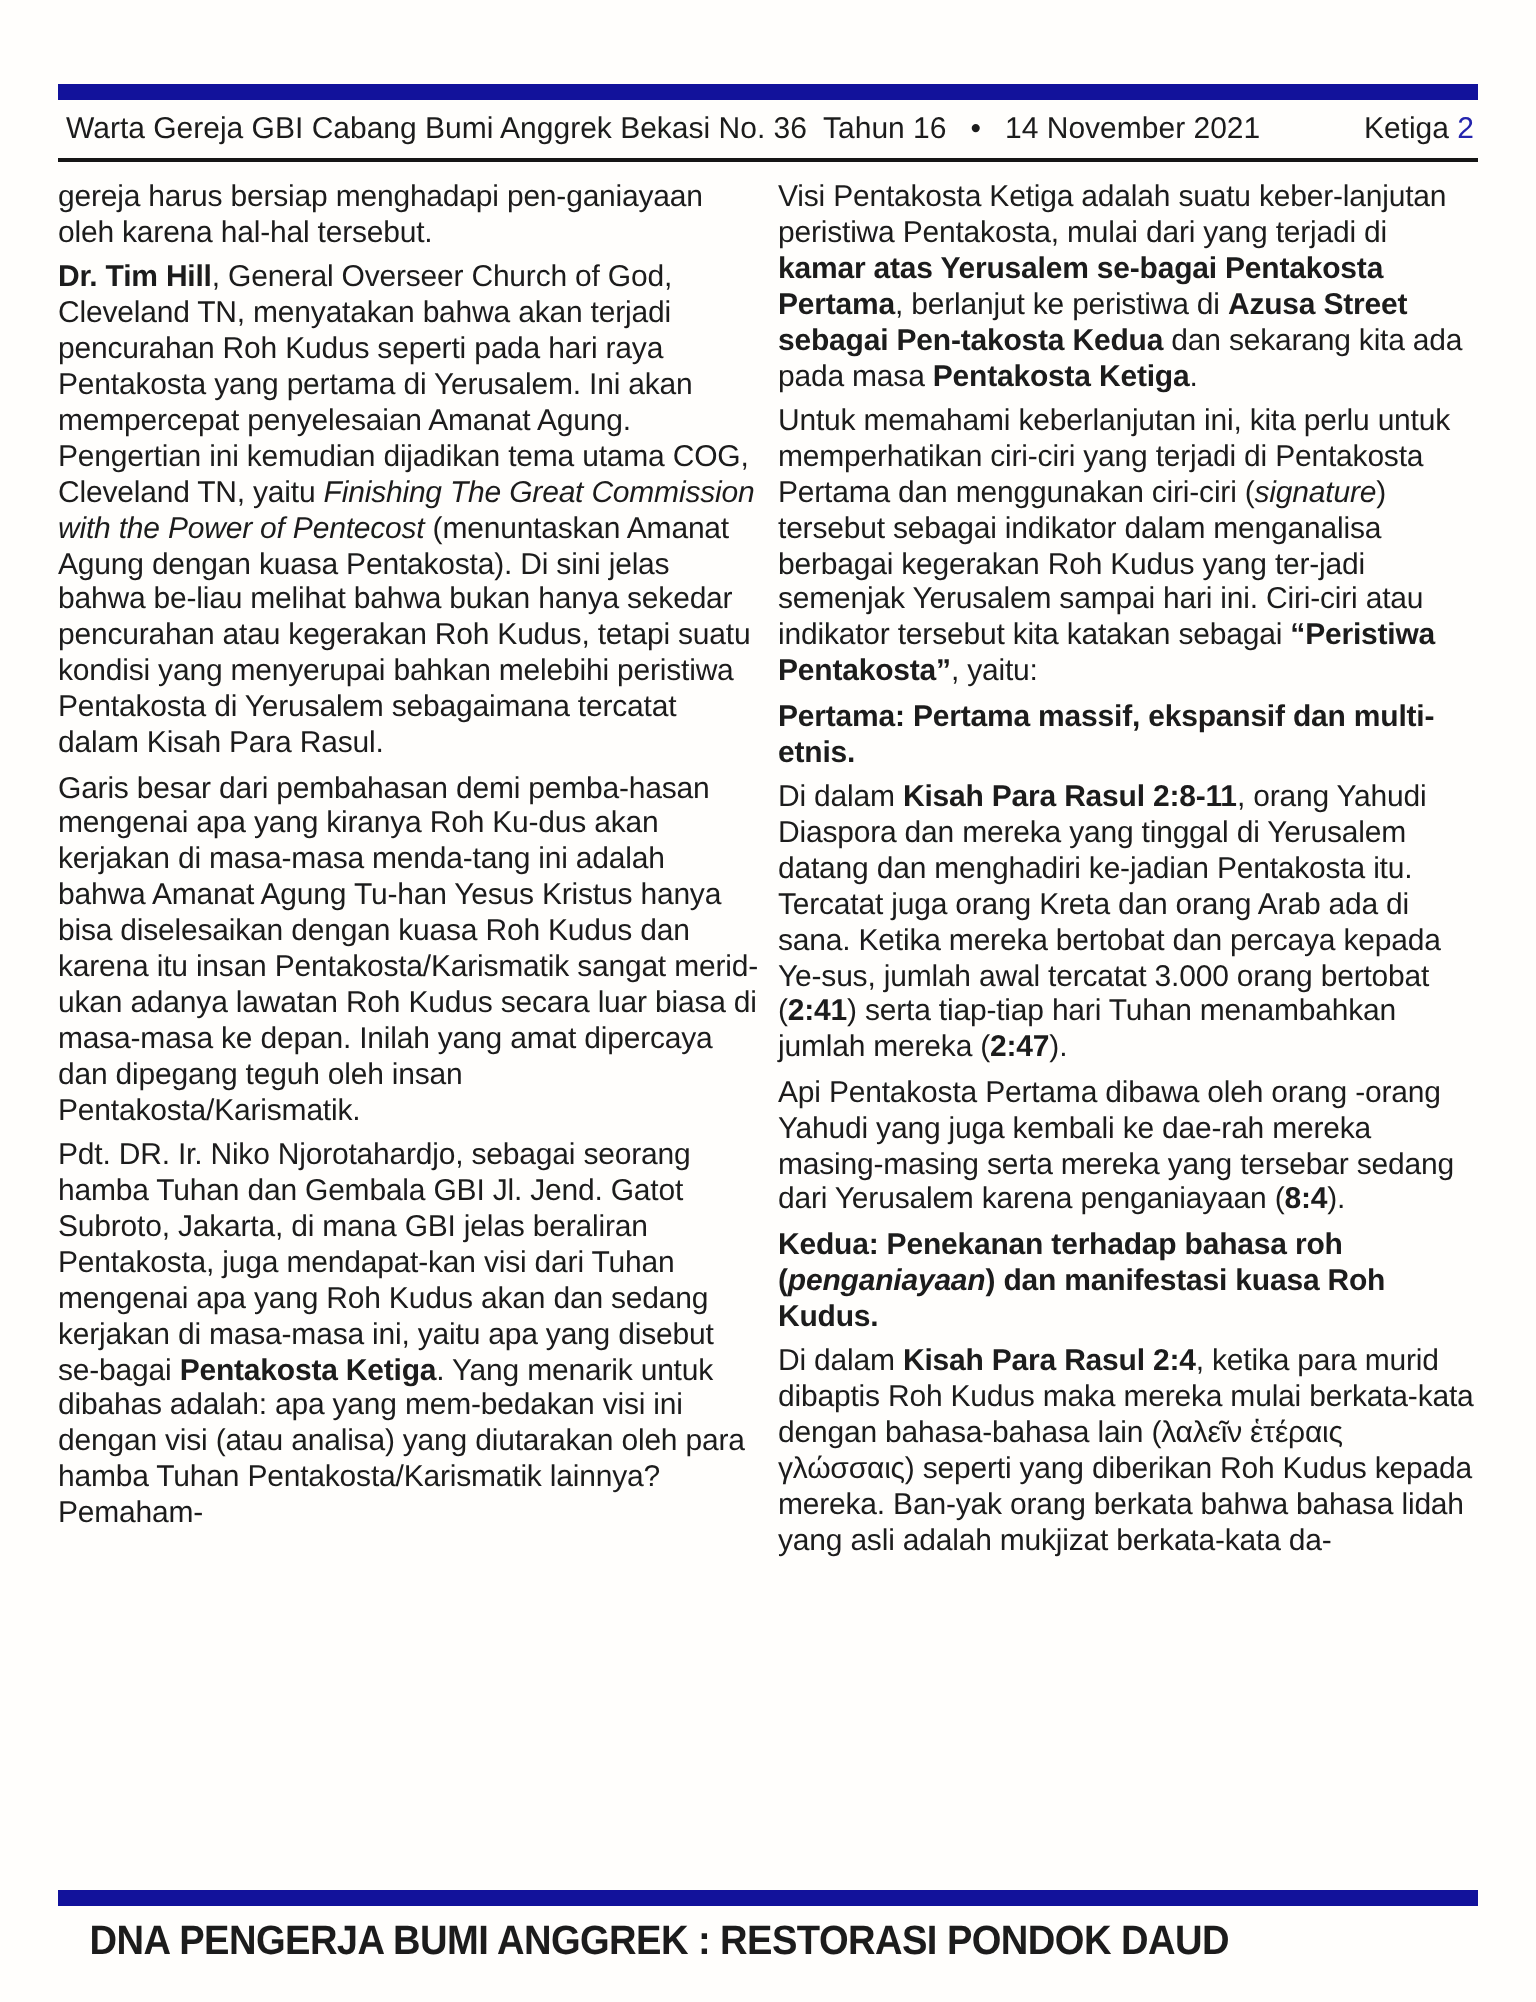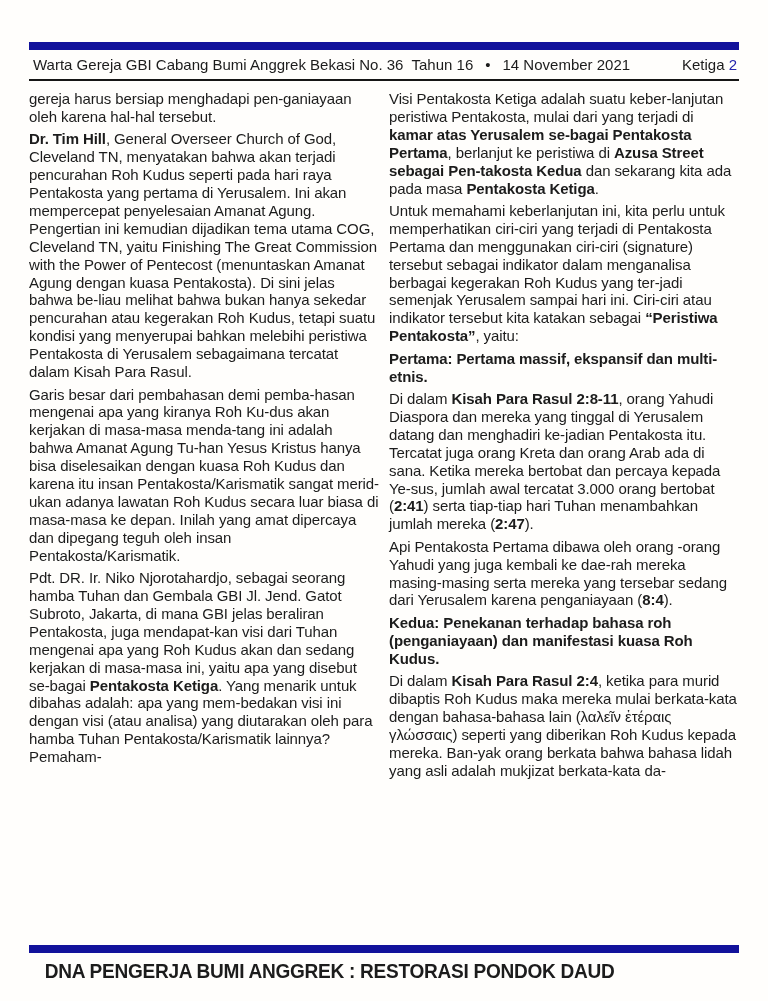--- a/index.html
+++ b/index.html
@@ -27,21 +27,21 @@
   .page-num-val { color:var(--page-num); }
   .header-rule { border:none; border-top:2px solid #161616; margin:6px 0 0 0; }
   .body-cols {
     display:flex; gap:10px; padding-top:9px;
     height:855px; overflow:hidden;
   }
   .col { width:350px; font-size:15px; line-height:17.9px; letter-spacing:-0.1px; }
   .para { margin:0 0 4.5px 0; }
   .para.heading { font-weight:700; }
   b, .rb { font-weight:700; }
-  i, .ri { }
+  i, .ri { font-style:italic; }
   .footer-bar { margin-top:0; }
   .footer-text {
     font-weight:700; font-size:20.5px; letter-spacing:-0.3px;
     padding:6px 0 0 17px; white-space:nowrap;
     transform:scaleX(0.93); transform-origin:left center;
   }
 </style>
 </head>
 <body>
 

